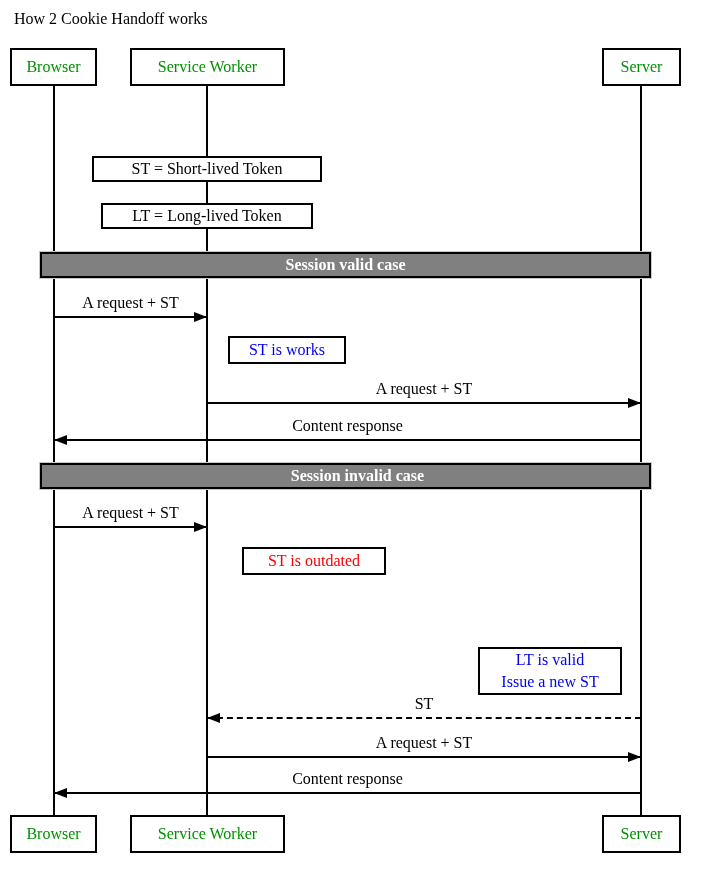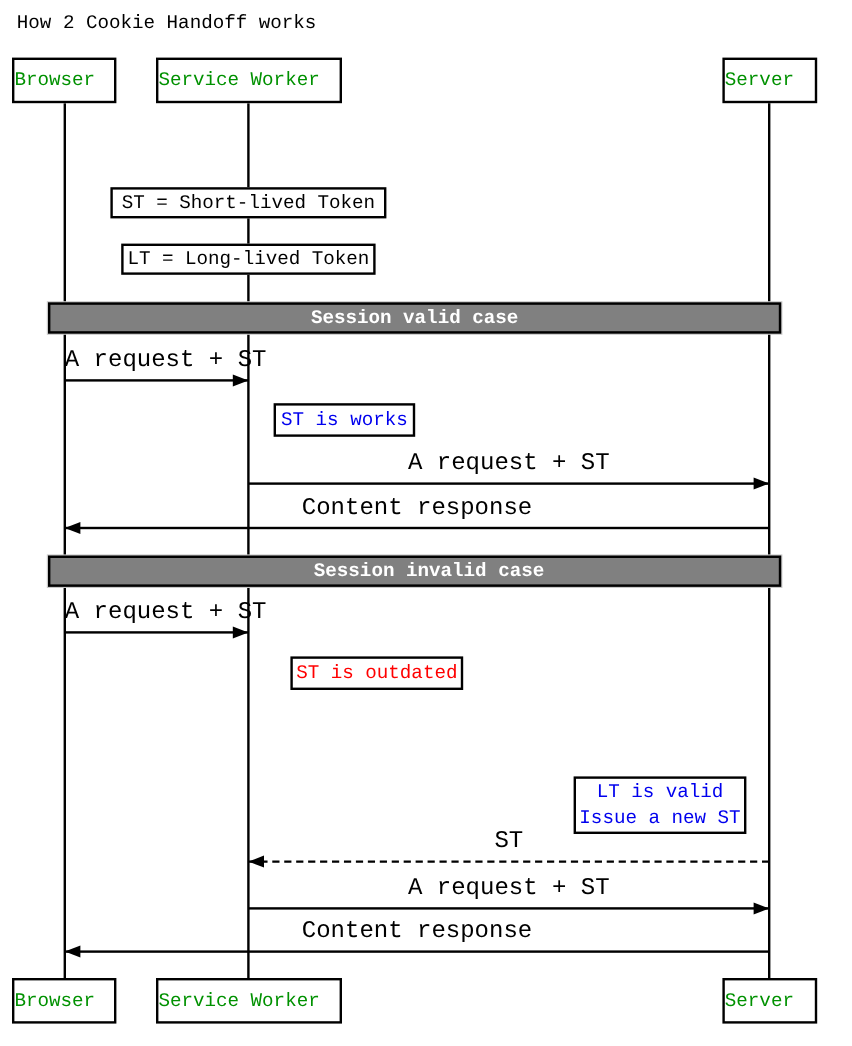--- a/index.html
+++ b/index.html
@@ -1,37 +1,37 @@
 <!DOCTYPE html>
 <html style="--actor-green: #009100; --note-blue: #0000ee; --note-red: #ff0000; --divider-gray: #808080; --divider-text: #ffffff; --line-black: #000000;"><head>
 <meta charset="utf-8">
 <style>
   * { margin:0; padding:0; box-sizing:border-box; }
   html,body { background:#ffffff; }
   .canvas {
     position:relative;
     width:710px; height:872px;
     background:#ffffff;
-    font-family:Liberation Mono, monospace;
+    font-family:Liberation Serif, serif;
     color:#000;
     overflow:hidden;
     border-radius:29px;
   }
   .title {
     position:absolute; left:14px; top:10px;
     font-size:16px; color:#000; white-space:pre;
   }
   .lifeline {
     position:absolute; width:2px; background:var(--line-black,#000);
   }
   .actor {
     position:absolute; height:38px;
     border:2px solid var(--line-black,#000);
     background:#fff;
-    display:flex; align-items:center; 
+    display:flex; align-items:center; justify-content:center;
     font-size:16px; color:var(--actor-green,#009100);
     white-space:nowrap;
   }
   .note {
     position:absolute;
     border:2px solid var(--line-black,#000);
     background:#fff;
     display:flex; align-items:center; justify-content:center;
     font-size:16px; white-space:nowrap;
   }
@@ -43,21 +43,21 @@
     background:var(--divider-gray,#808080);
     border:2px solid var(--line-black,#000);
     box-shadow:0 0 0 1px #c8c8c8;
     display:flex; align-items:center; justify-content:center;
     font-size:16px; font-weight:bold; color:var(--divider-text,#ffffff);
     white-space:nowrap;
   }
   .msg { position:absolute; height:26px; }
   .msg .lbl {
     position:absolute; left:0; right:0; bottom:6px;
-    text-align:center; font-size:20px; color:#000; white-space:nowrap;
+    text-align:center; font-size:16px; color:#000; white-space:nowrap;
   }
   .msg .line {
     position:absolute; left:0; right:0; bottom:0; height:0;
     border-top:2px solid var(--line-black,#000);
   }
   .msg.dashed .line { border-top-style:dashed; }
   .msg .head {
     position:absolute; bottom:-4px; width:0; height:0;
     border-top:5px solid transparent; border-bottom:5px solid transparent;
   }

